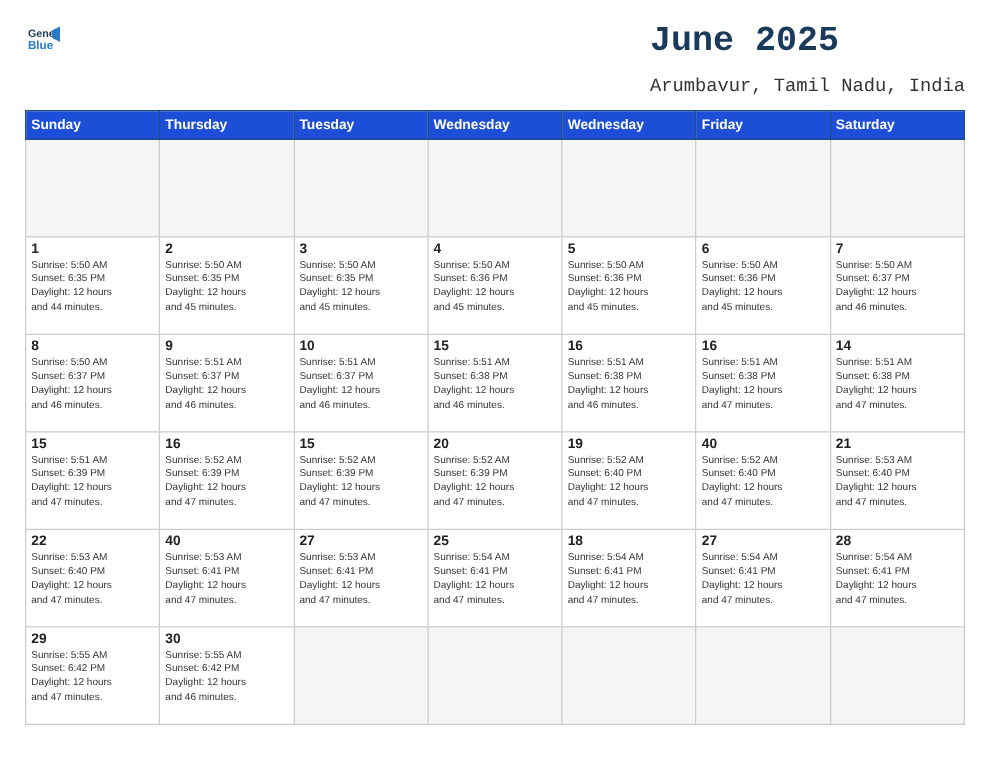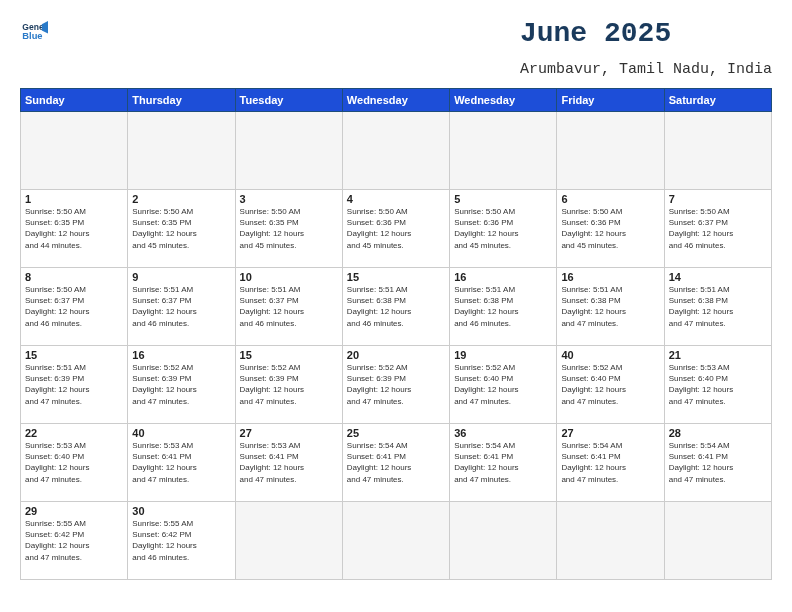--- a/index.html
+++ b/index.html
@@ -301,21 +301,21 @@
 and 47 minutes.</div>
           </td>
           <td>
             <span class="day-num">25</span>
             <div class="day-info" style="white-space: pre-line;">Sunrise: 5:54 AM
 Sunset: 6:41 PM
 Daylight: 12 hours
 and 47 minutes.</div>
           </td>
           <td>
-            <span class="day-num">36</span>
+            <span class="day-num">18</span>
             <div class="day-info" style="white-space: pre-line;">Sunrise: 5:54 AM
 Sunset: 6:41 PM
 Daylight: 12 hours
 and 47 minutes.</div>
           </td>
           <td>
             <span class="day-num">27</span>
             <div class="day-info" style="white-space: pre-line;">Sunrise: 5:54 AM
 Sunset: 6:41 PM
 Daylight: 12 hours

